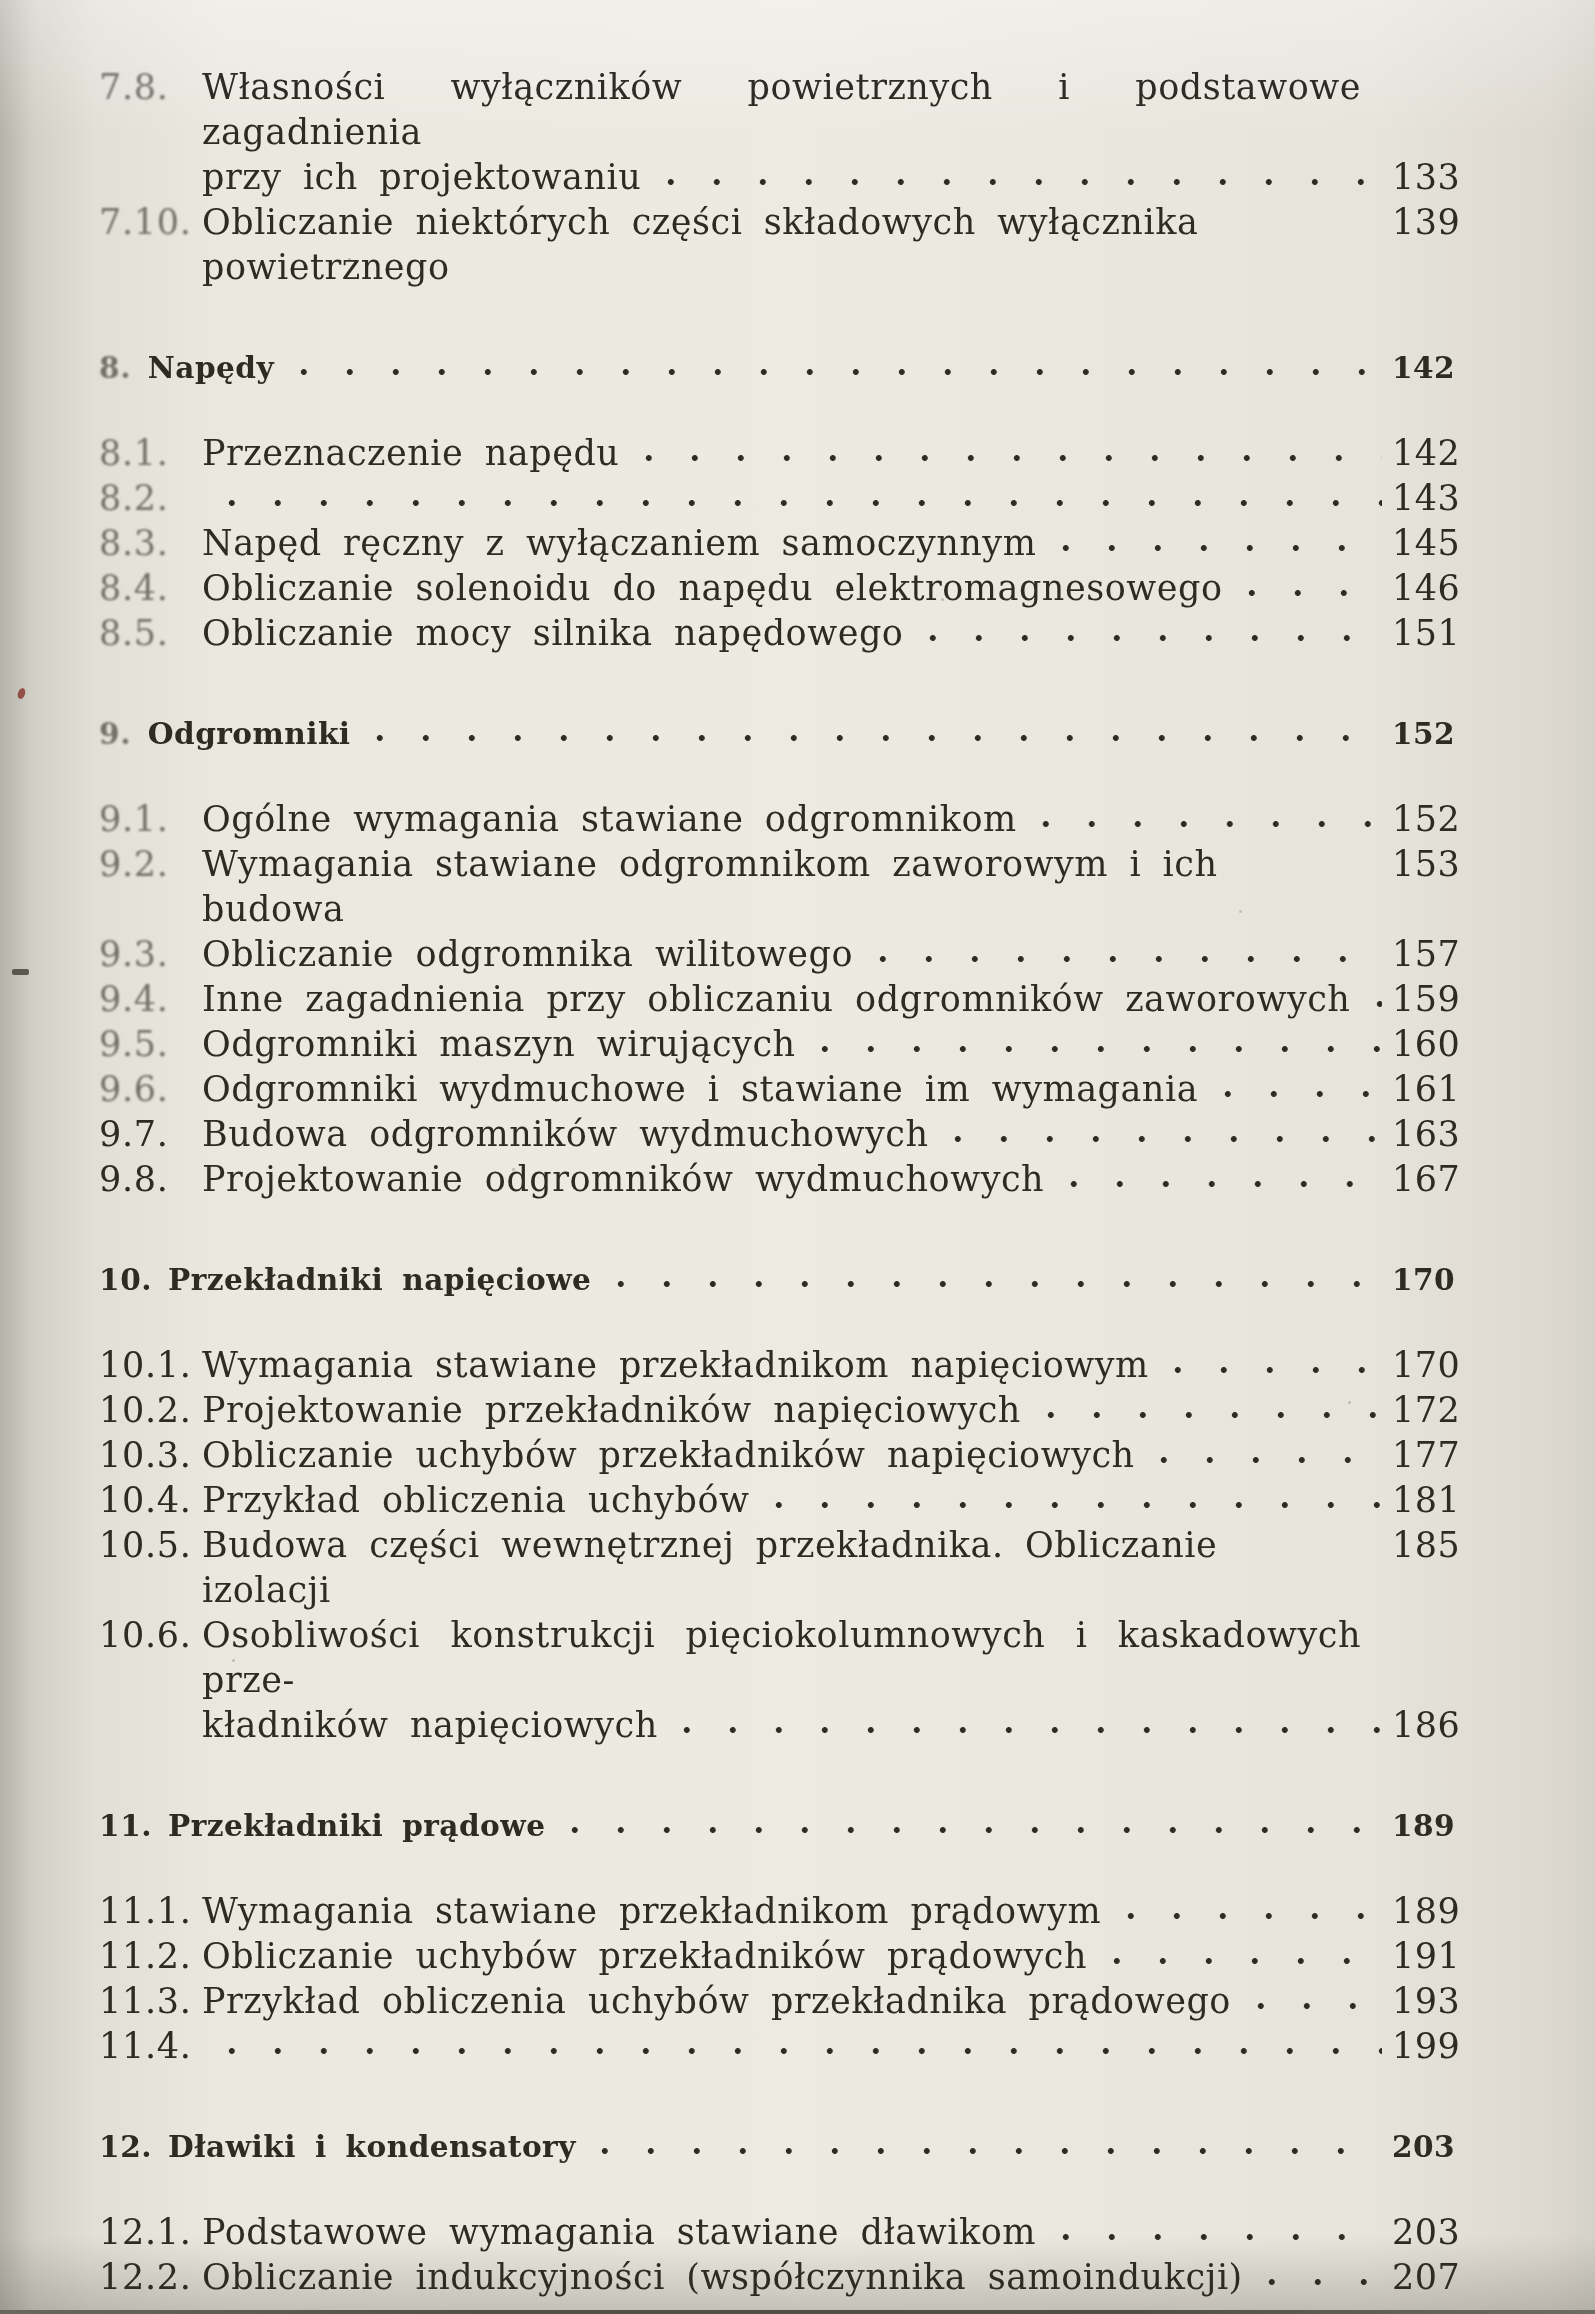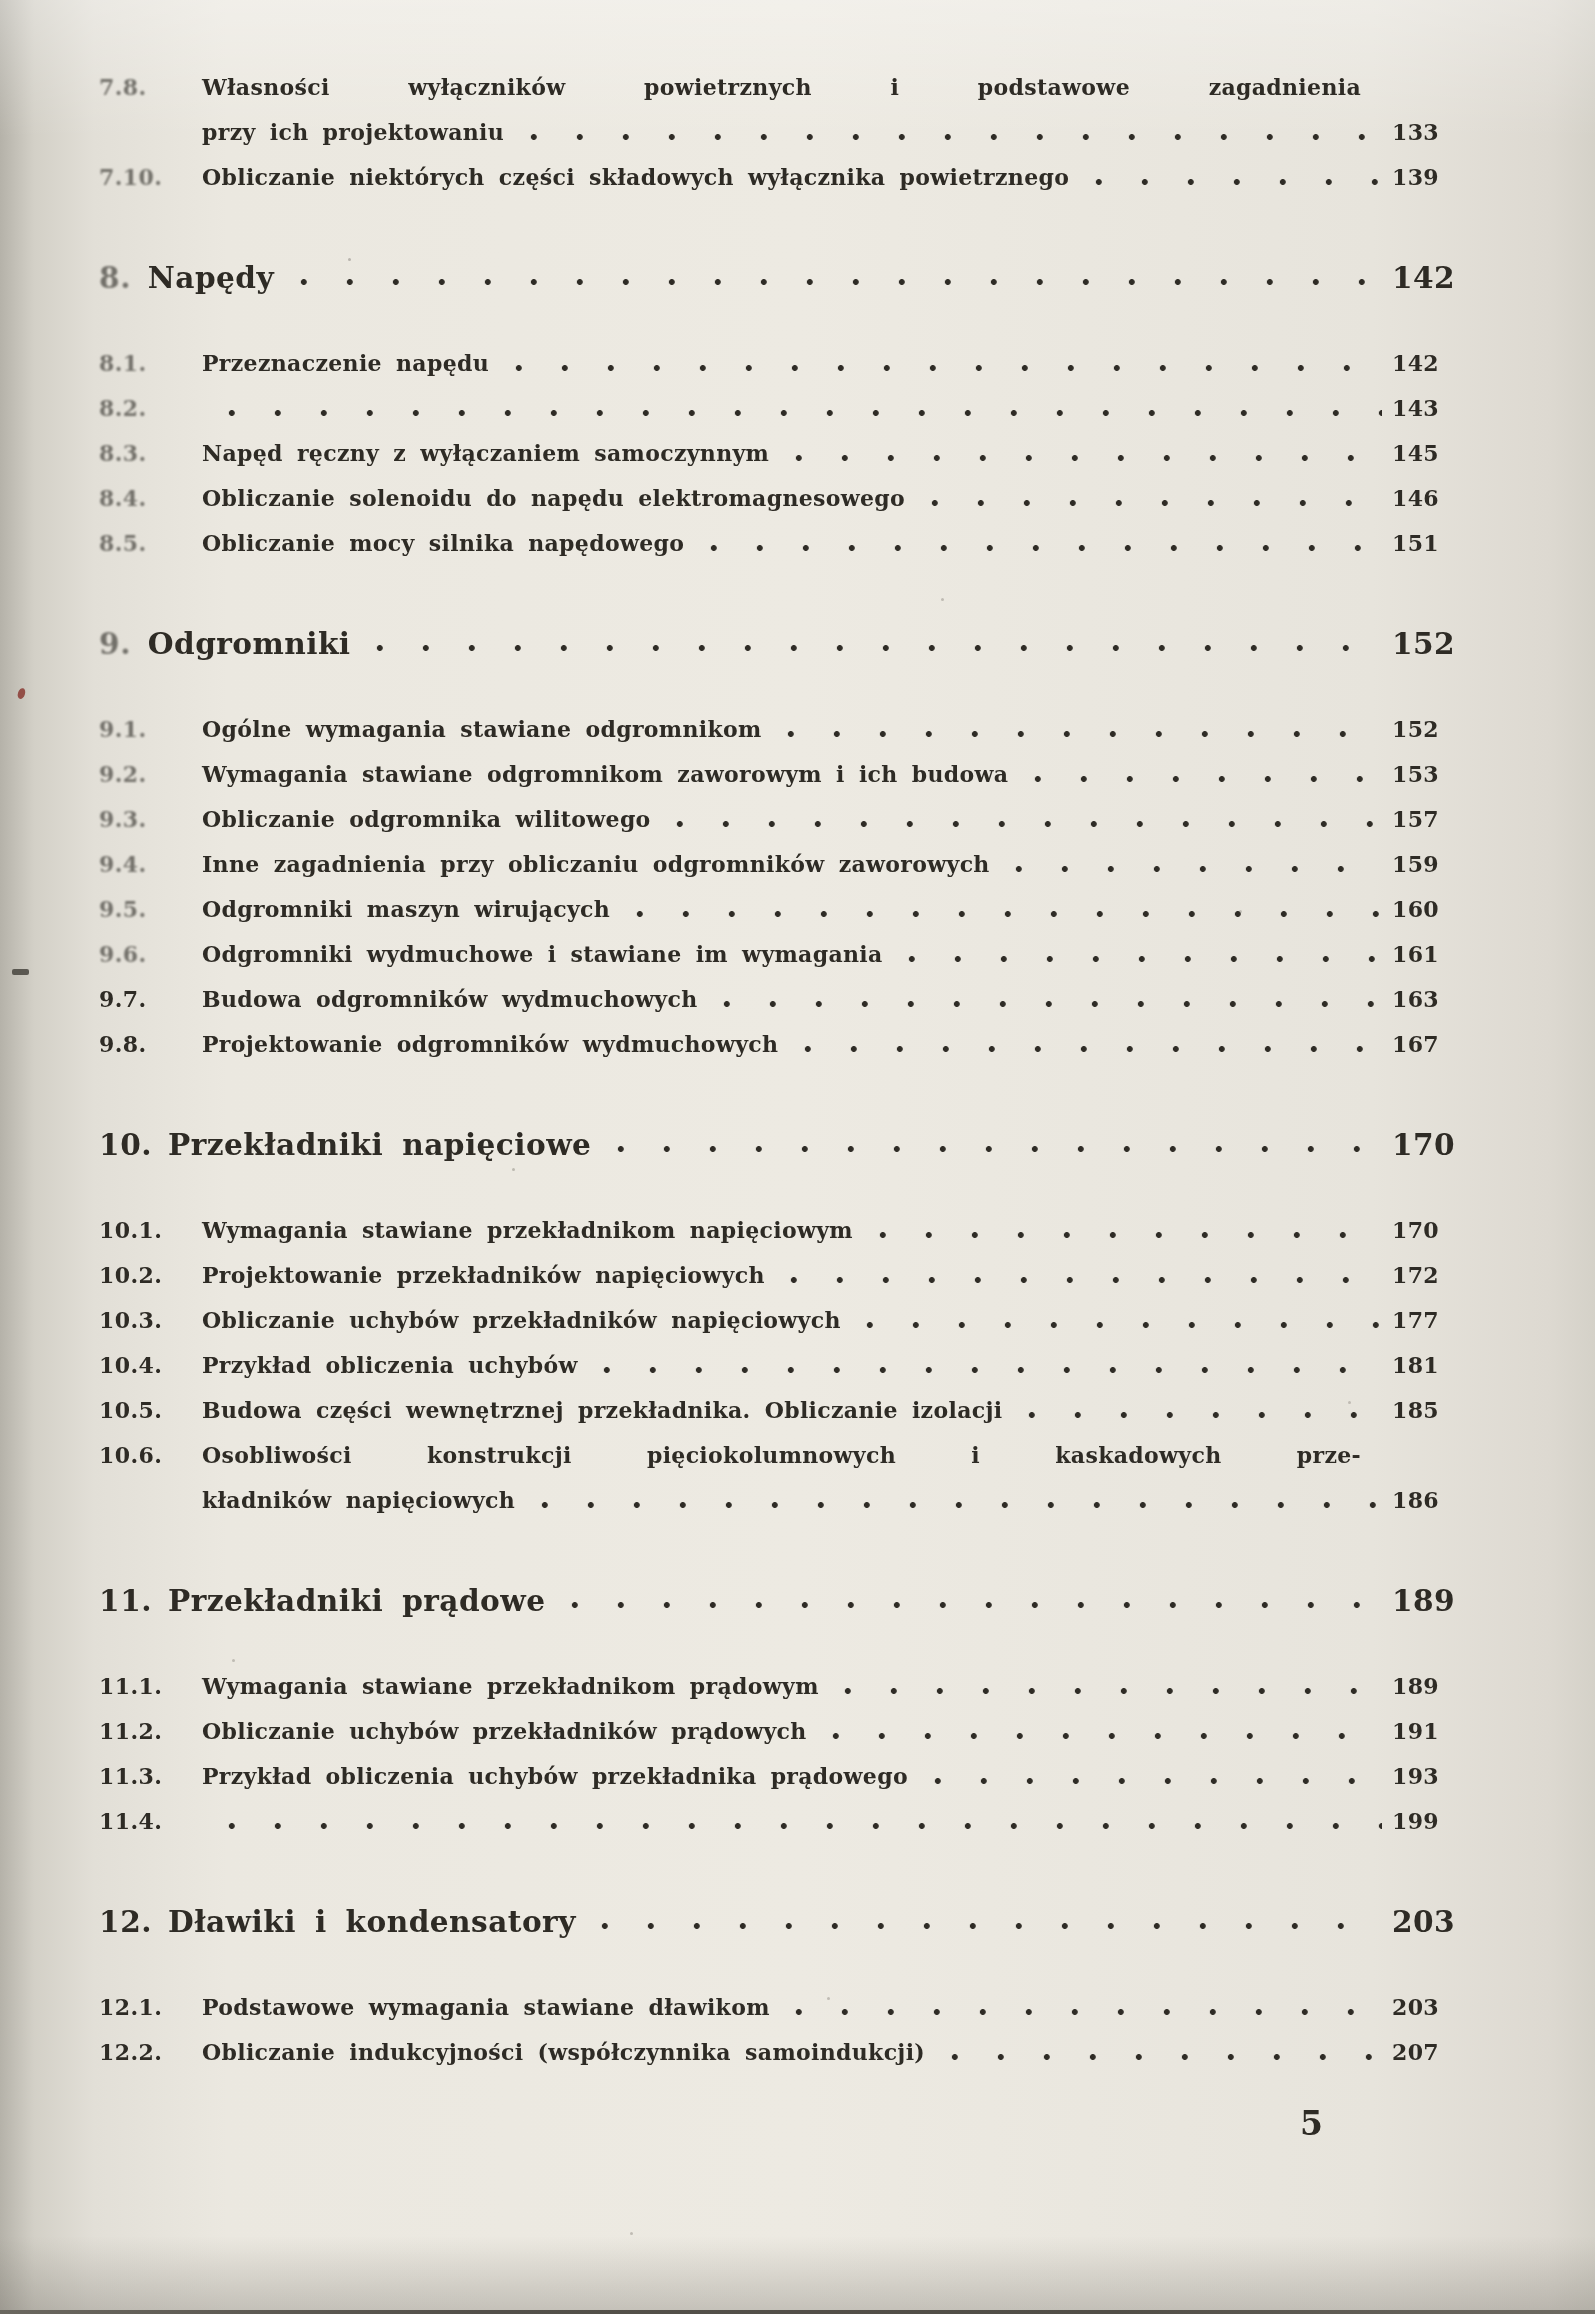--- a/index.html
+++ b/index.html
@@ -28,36 +28,34 @@
     background: linear-gradient(90deg, #6a675f, #53504a 30%, #514e47 70%, #6f6c64);
   }
   .content {
     position: relative;
     padding: 65px 113px 0 99px;
   }
   .row {
     display: flex;
     align-items: baseline;
     line-height: 45px;
-    font-size: 22px;
+    font-size: 35px;
     letter-spacing: 0.015em;
-    font-weight: bold;
   }
   .num {
     flex: none;
     width: 103px;
     letter-spacing: 0.02em;
   }
   .num.faded {
     color: #52504a;
     filter: blur(0.9px) opacity(0.78);
   }
   .t {
     word-spacing: 0.28em;
-    text-align: right;
   }
   .row.cont-first .t {
     flex: 1;
     margin-right: 31px;
     text-align: justify;
     text-align-last: justify;
   }
   .leader {
     flex: 1;
     min-width: 0;

